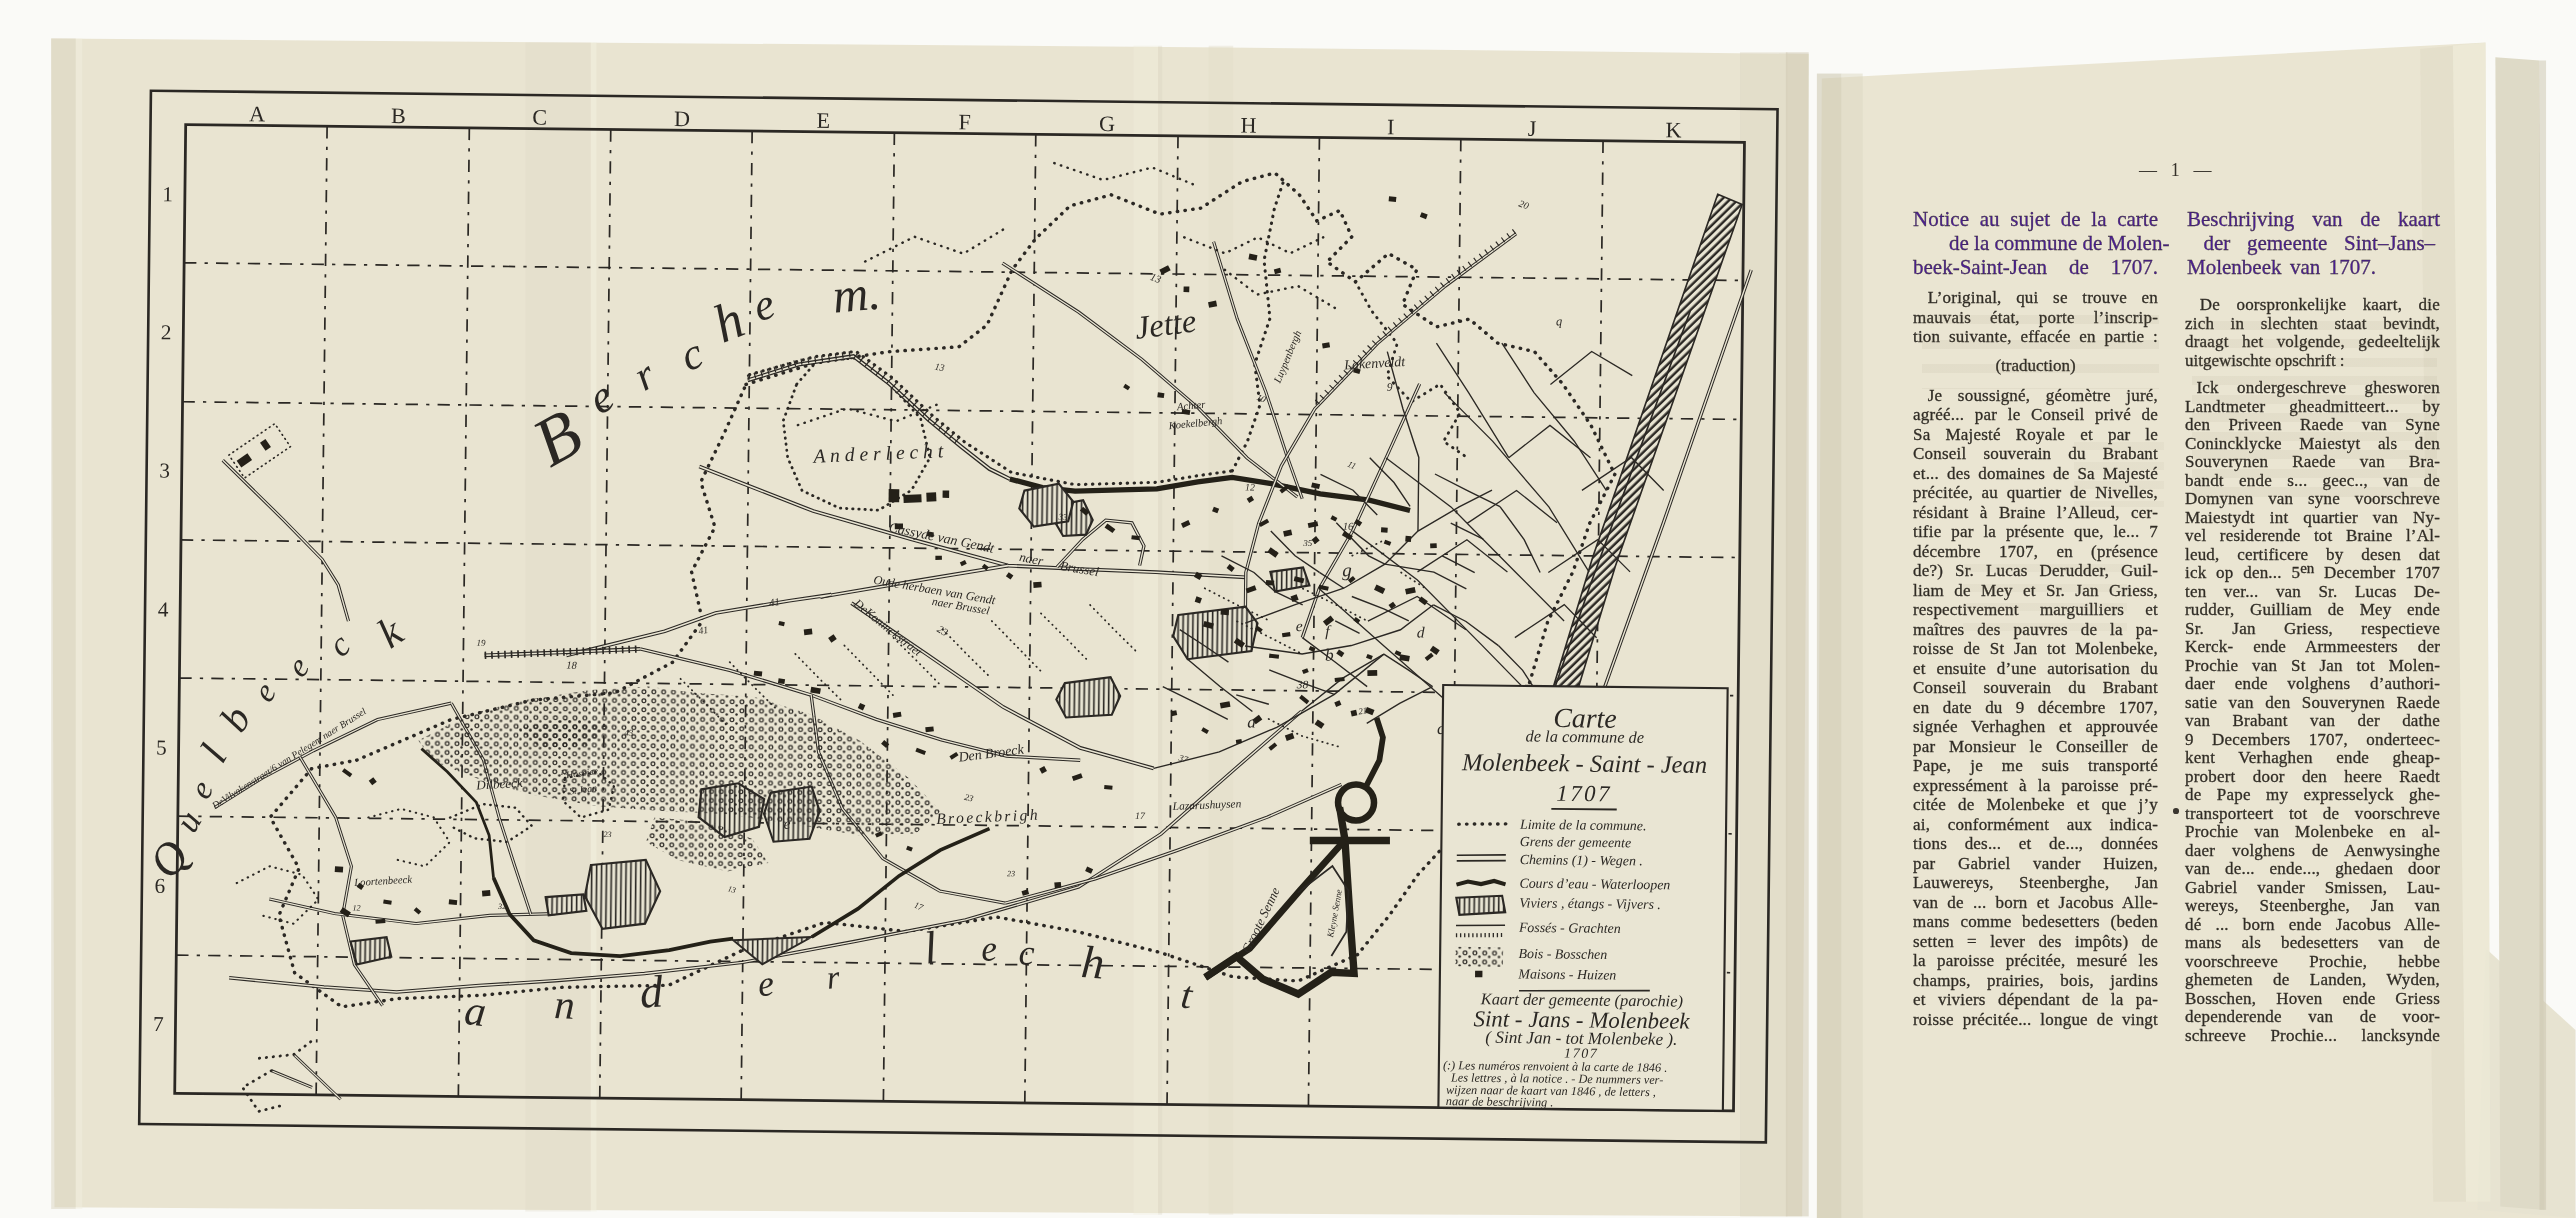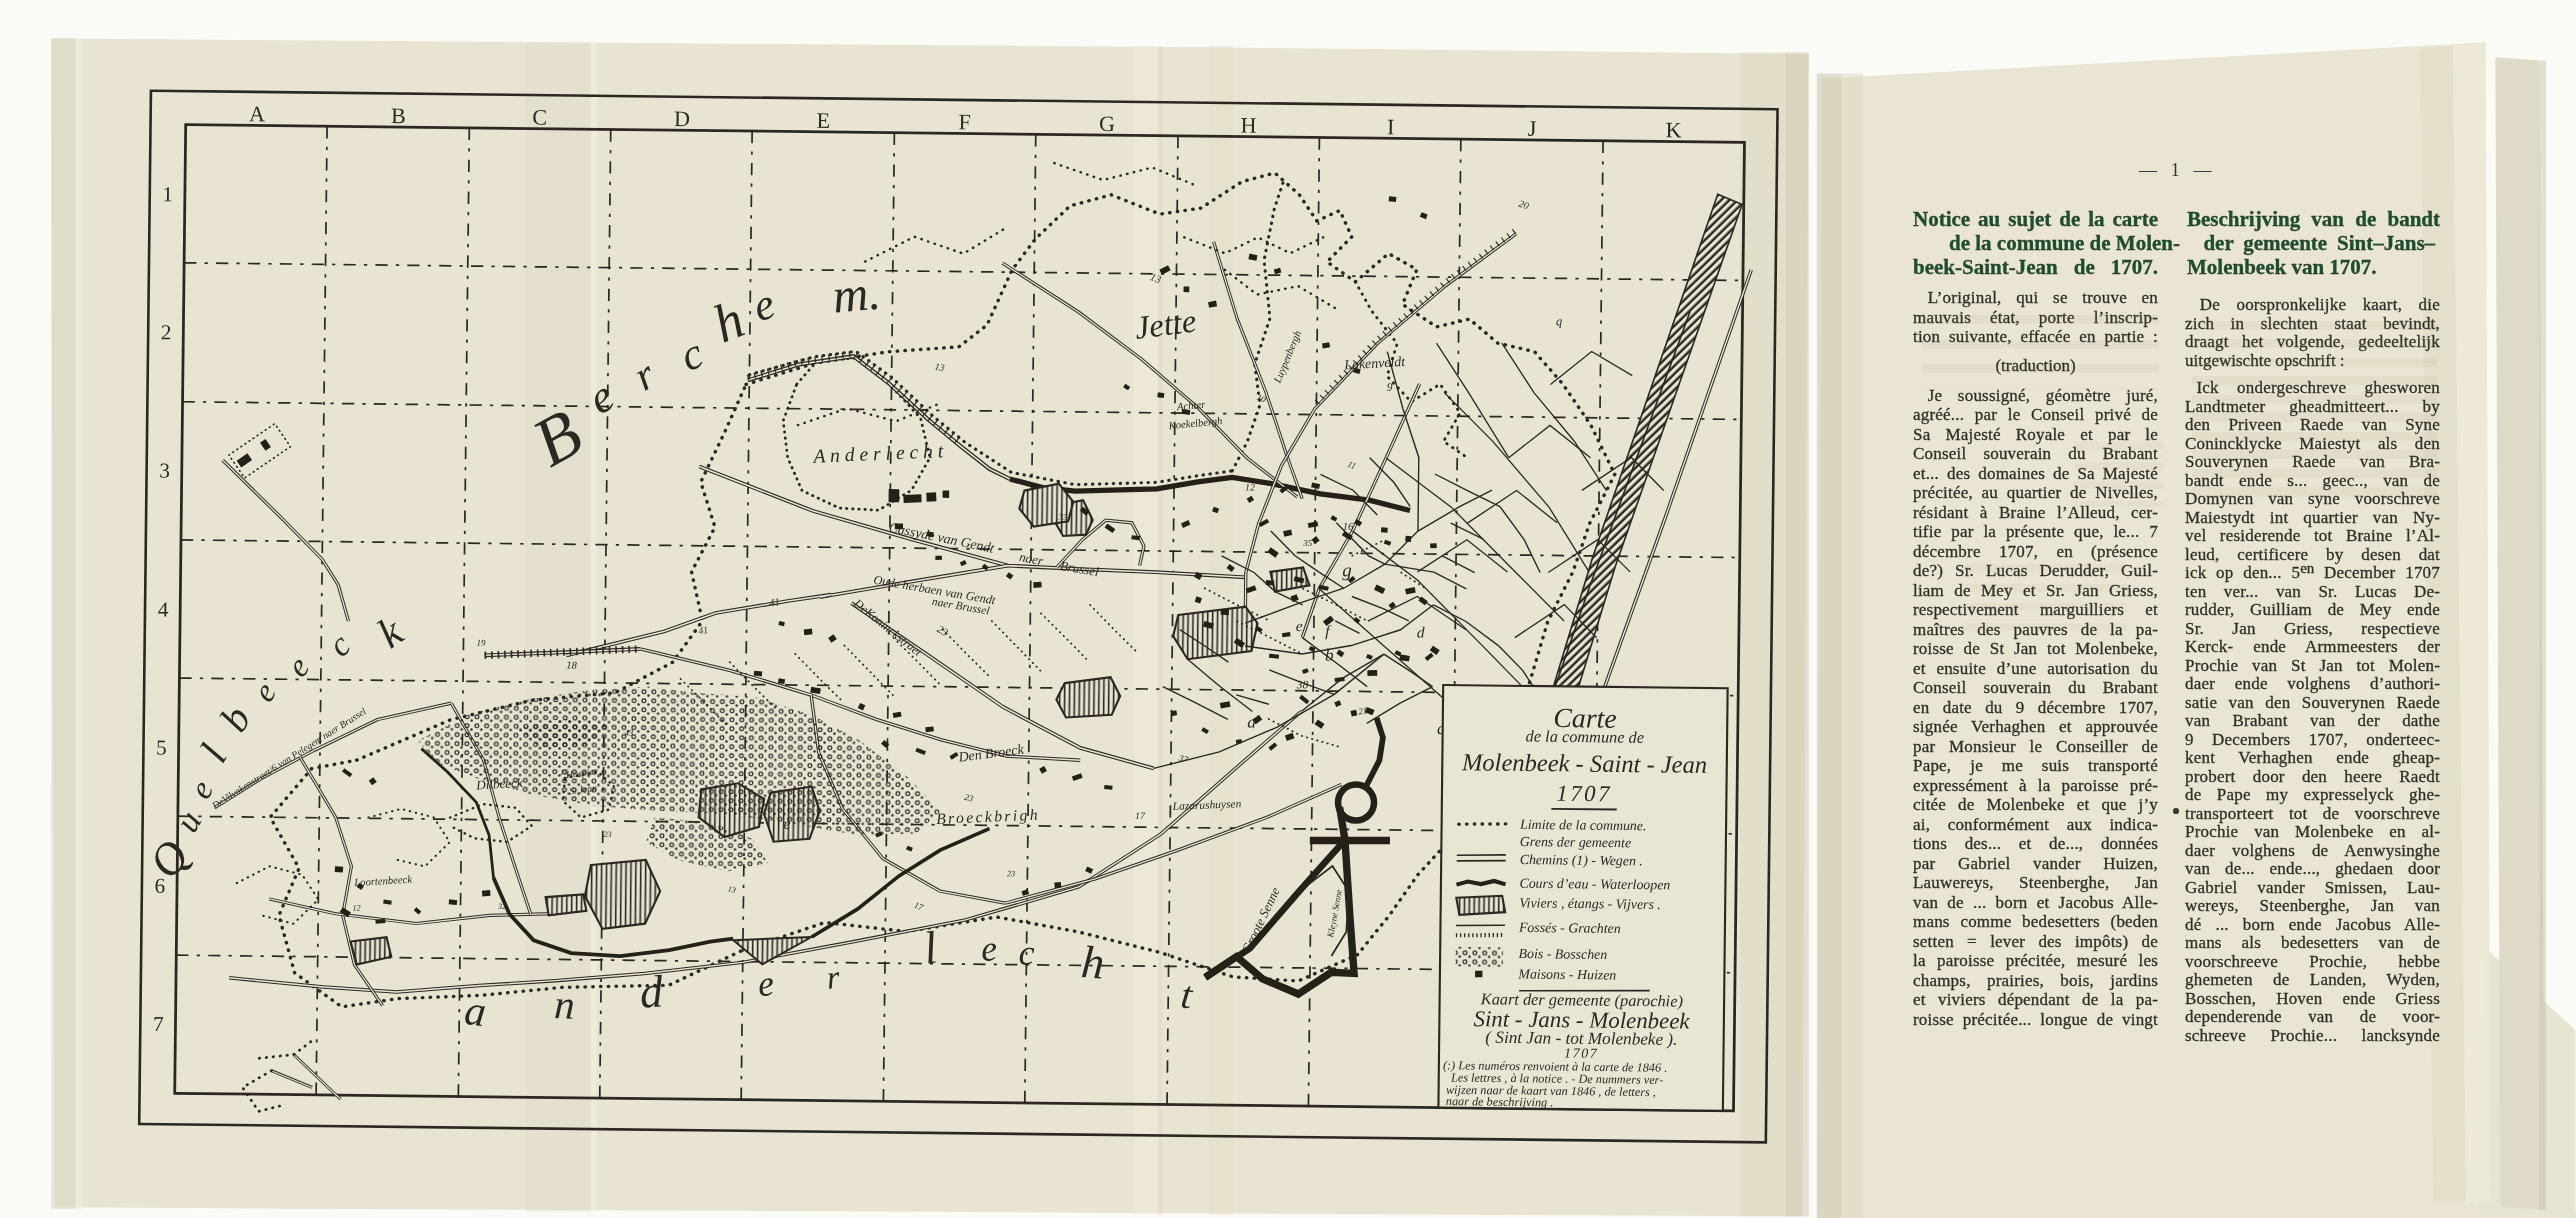--- a/index.html
+++ b/index.html
@@ -1,21 +1,21 @@
 <!DOCTYPE html>
 <html style="font-size:13px"><head><meta charset="utf-8">
 <style>
 html,body{margin:0;padding:0;background:#f7f6f2;}
 #stage{position:relative;width:2576px;height:1218px;overflow:hidden;background:#fafaf7;font-family:"Liberation Serif",serif;}
 .col{position:absolute;color:#302c25;font-size:17px;-webkit-text-stroke:0.3px #35312a;}
 .ln{text-align:justify;text-align-last:justify;white-space:nowrap;letter-spacing:0.2px;}
 .fr .ln,.fr .lnl{height:19.5px;line-height:19.5px;}
 .nl .ln,.nl .lnl{height:18.5px;line-height:18.5px;}
 .gap{height:18px;}
-.hd{font-weight:bold;font-size:21px;height:24px;line-height:24px;text-align:justify;text-align-last:justify;color:#14532d;white-space:nowrap;}
+.hd{font-weight:normal;font-size:21px;height:24px;line-height:24px;text-align:justify;text-align-last:justify;color:#4c1d95;white-space:nowrap;}
 .ctr{text-align:center;text-align-last:center;}
 sup{font-size:15px;line-height:0;vertical-align:4.9px;letter-spacing:0;}
 </style></head>
 <body>
 <div id="stage">
 <svg width="2576" height="1218" viewBox="0 0 3150 1490" style="position:absolute;left:0;top:0">
       <defs>
 <pattern id="hv" width="6" height="8" patternUnits="userSpaceOnUse">
  <rect width="6" height="8" fill="#e9e5d3"></rect>
           <line x1="2" y1="0" x2="2" y2="8" stroke="#2b2824" stroke-width="2"></line>
@@ -543,21 +543,21 @@
 <div class="ln">van de ... born et Jacobus Alle-</div>
 <div class="ln">mans comme bedesetters (beden</div>
 <div class="ln">setten = lever des impôts) de</div>
 <div class="ln">la paroisse précitée, mesuré les</div>
 <div class="ln">champs, prairies, bois, jardins</div>
 <div class="ln">et viviers dépendant de la pa-</div>
 <div class="ln">roisse précitée... longue de vingt</div>
 </div>
 
 <div class="col" style="left:2187px;top:207px;width:253px">
-<div class="hd">Beschrijving van de bandt</div>
+<div class="hd">Beschrijving van de kaart</div>
 <div class="hd" style="padding:0 4.9px 0 16.4px">der gemeente Sint–Jans–</div>
 <div class="hd" style="padding:0 64px 0 0">Molenbeek van 1707.</div>
 </div>
 
 <div class="col nl" style="left:2185px;top:296px;width:255px">
 <div class="ln" style="padding-left:14.7px">De oorspronkelijke kaart, die</div>
 <div class="ln">zich in slechten staat bevindt,</div>
 <div class="ln">draagt het volgende, gedeeltelijk</div>
 <div class="lnl">uitgewischte opschrift :</div>
 <div class="gap" style="height:9px"></div>

